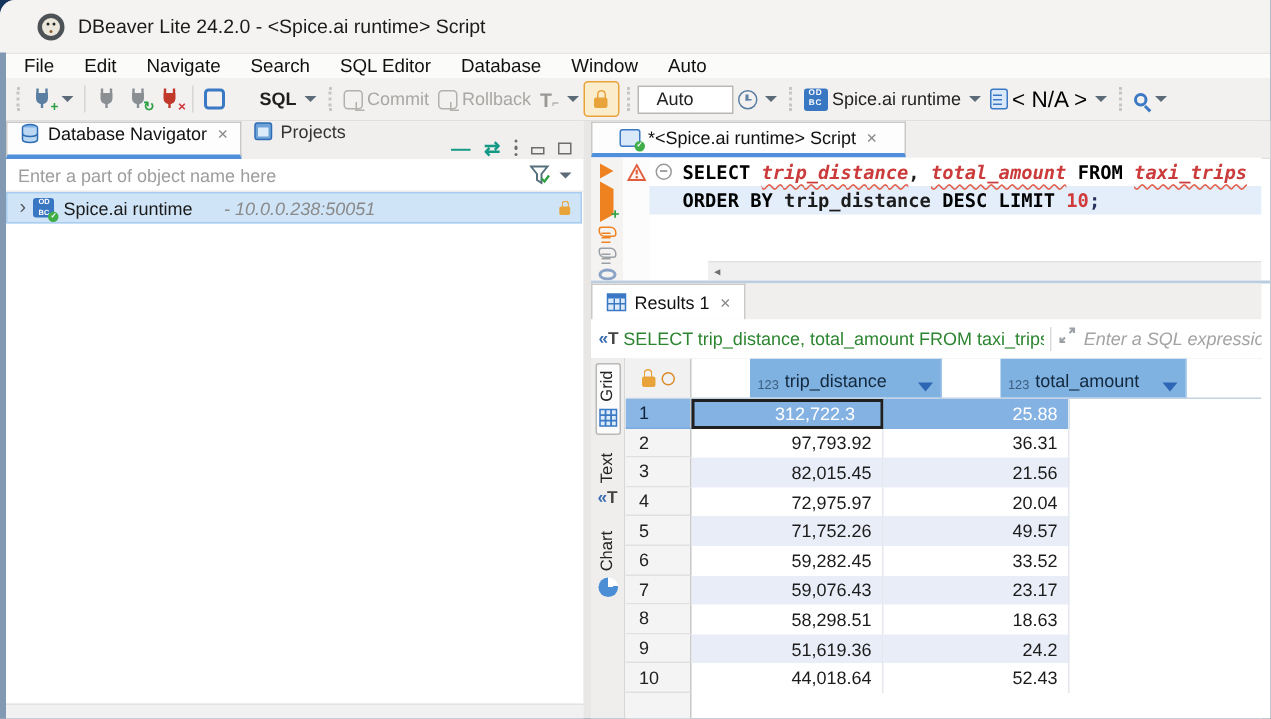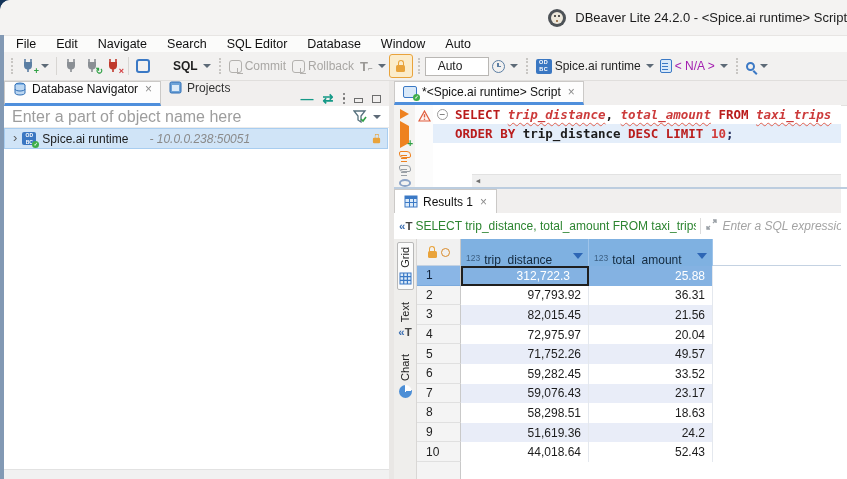--- a/index.html
+++ b/index.html
@@ -1,20 +1,20 @@
 <!DOCTYPE html>
 <html><head>
 <meta charset="utf-8">
 <style>
   html,body{margin:0;padding:0;width:847px;height:479px;overflow:hidden;background:#14345a;
     font-family:"Liberation Sans",sans-serif;-webkit-font-smoothing:antialiased;}
   .window{position:absolute;inset:0;border-radius:10px 0 0 0;overflow:hidden;background:#f2f1f0;}
   
   .titlebar{position:absolute;left:0;top:0;right:0;height:35px;background:#f4f3f2;border-bottom:1px solid #e7e5e3;
-    display:flex;align-items:center;padding-left:25px;border-radius:10px 0 0 0;justify-content:flex-end;}
+    display:flex;align-items:center;padding-left:25px;border-radius:10px 0 0 0;}
   .title-text{font-size:13px;color:#1b1b1b;margin-left:9px;}
   .beaver{width:18px;height:18px;border-radius:50%;background:#4d5257;position:relative;flex:0 0 auto;}
   .beaver:before{content:"";position:absolute;left:3px;top:3px;width:12px;height:12px;border-radius:50%;background:#ece7db;}
   .beaver:after{content:"";position:absolute;left:6px;top:6px;width:2px;height:2px;border-radius:50%;background:#222;
     box-shadow:4px 0 0 #222, 2px 5px 0 0 #8b5a2b;}
   
   .menubar{position:absolute;top:36px;left:0;right:0;height:16px;background:#fbfbfa;display:flex;align-items:center;padding-left:6px;}
   .menu-item{padding:0 10px;font-size:12.5px;color:#101010;cursor:default;}
   
   .toolbar{position:absolute;top:52px;left:0;right:0;height:28px;background:#f2f1f0;border-bottom:1px solid #e0dedc;
@@ -53,58 +53,58 @@
   .ptabbar{position:absolute;left:0;top:0;right:0;height:25px;background:#f1efee;border-bottom:1px solid #e3e1df;display:flex;align-items:flex-end;}
   .ptab{display:flex;align-items:flex-start;gap:5px;height:25px;padding:0 8px;font-size:12px;color:#333;box-sizing:border-box;}
   .ptab.active{background:#fdfdfd;border:1px solid #cbc9c7;border-bottom:3px solid #4f8fdc;color:#111;}
   .closex{color:#8a8a8a;font-size:12px;margin-left:2px;}
   .paneltools{margin-left:auto;display:flex;align-items:center;gap:9px;padding-right:8px;color:#159987;font-size:13px;font-weight:bold;}
   .vdots{display:inline-flex;flex-direction:column;gap:2px;}
   .vdots i{width:2.5px;height:2.5px;border-radius:50%;background:#6d6d6d;}
   .winbox{width:9px;height:8px;border:1.5px solid #6d6d6d;box-sizing:border-box;display:inline-block;}
   .winbox.min{height:5px;margin-top:3px;}
   .filterrow{position:absolute;left:0;top:25px;right:0;height:21px;background:#fff;border-bottom:1px solid #ebebeb;display:flex;align-items:center;padding:0 8px;}
-  .filterph{font-size:16px;color:#9d9d9d;flex:1;}
+  .filterph{font-size:12px;color:#9d9d9d;flex:1;}
   .funnel{width:14px;height:13px;position:relative;margin-right:4px;}
   .funnel svg{display:block;}
   .treerow{position:absolute;left:0;top:47px;right:1px;height:21px;background:#d0e4f7;border:1px solid #a8cdf0;box-sizing:border-box;display:flex;align-items:center;padding:0 6px;}
   .expander{color:#5a5a5a;font-size:13px;margin:0 5px 2px 2px;}
   .odbc-sm{width:14px;height:13px;background:#3a77c2;border-radius:2px;color:#fff;font-size:5px;font-weight:bold;line-height:6.5px;text-align:center;position:relative;margin-right:6px;}
   .greendot{position:absolute;right:-3px;bottom:-3px;width:7px;height:7px;background:#3fae49;border-radius:50%;color:#fff;font-size:5px;line-height:7px;text-align:center;font-weight:bold;}
   .treelabel{font-size:12px;color:#1b1b1b;}
   .treehost{font-size:12px;color:#8a8a8a;font-style:italic;margin-left:21px;flex:1;}
   .locksm{transform:scale(.8);}
   .nav-hscroll{position:absolute;left:0;bottom:0;right:0;height:9px;background:#f1f1f1;border-top:1px solid #e2e2e2;}
   
   .sash{position:absolute;left:389px;top:81px;width:5px;bottom:0;background:#e9e7e5;}
   
   .ed-panel{position:absolute;left:394px;top:81px;right:0;bottom:0;background:#fff;}
   .ed-tabbar{position:absolute;left:0;top:0;right:0;height:24px;background:#f1efee;border-bottom:1px solid #e3e1df;display:flex;align-items:flex-end;}
-  .ed-tab{display:flex;align-items:center;gap:5px;height:24px;padding:0 8px;font-size:12px;color:#111;background:#fdfdfd;border:1px solid #cbc9c7;border-bottom:3px solid #4f8fdc;box-sizing:border-box;}
+  .ed-tab{display:flex;align-items:center;gap:5px;height:24px;padding:0 18px;font-size:12px;color:#111;background:#fdfdfd;border:1px solid #cbc9c7;border-bottom:3px solid #4f8fdc;box-sizing:border-box;}
   .monitor{width:14px;height:12px;border:1.5px solid #3b79c5;border-radius:2px;background:#d9e9f9;position:relative;box-sizing:border-box;}
   .monitor .greendot{right:-4px;bottom:-4px;}
   .ed-body{position:absolute;left:0;top:24px;right:6px;height:82px;background:#fff;overflow:hidden;}
   .ed-rail{position:absolute;left:0;top:0;width:21px;bottom:0;background:#f4f3f1;border-right:1px solid #e4e2e0;display:flex;flex-direction:column;align-items:center;padding-top:4px;gap:7px;}
   .play{width:0;height:0;border-left:9px solid #ee8220;border-top:5.5px solid transparent;border-bottom:5.5px solid transparent;}
   .playwrap{position:relative;}
   .playwrap .plus{position:absolute;right:-4px;bottom:-5px;color:#2ea043;font-weight:bold;font-size:10px;}
   .script{width:12px;height:13px;border:1.7px solid #ee8220;border-radius:2px 4px 2px 4px;box-sizing:border-box;position:relative;}
   .script:before{content:"";position:absolute;left:1.5px;top:2.5px;width:6px;height:1.3px;background:currentColor;box-shadow:0 3px 0 currentColor,0 6px 0 currentColor;}
   .script.orange{color:#ee8220;border-color:#ee8220;}
   .script.gray{color:#9aa0a6;border-color:#9aa0a6;}
   .arcpartial{width:12px;height:12px;border:2px solid #8ba3c7;border-radius:50%;box-sizing:border-box;}
   .ed-gutter{position:absolute;left:21px;top:0;width:18px;bottom:0;background:#fcfcfc;}
   .warnico{position:absolute;left:3px;top:3px;}
   .ed-text{position:absolute;left:39px;top:0;right:0;bottom:0;font-family:"DejaVu Sans Mono","Liberation Mono",monospace;font-size:12.5px;font-weight:bold;line-height:19px;}
   .curline{position:absolute;left:0;right:0;top:19px;height:19px;background:#e4eefa;}
   .sql-line{position:absolute;left:22px;white-space:pre;}
   .sql-line.l1{top:0;} .sql-line.l2{top:19px;}
   .fold{position:absolute;left:4px;top:4px;width:11px;height:11px;border:1px solid #9a9a9a;border-radius:50%;background:#fff;color:#555;
     font-size:10px;line-height:9px;text-align:center;box-sizing:border-box;font-family:"Liberation Sans",sans-serif;font-weight:normal;}
-  .tk-kw{color:#b91c1c;}
+  .tk-kw{color:#000000;}
   .tk-err{color:#cc3b3b;font-style:italic;text-decoration:underline wavy #e2614f 1px;text-underline-offset:3px;}
   .tk-plain{color:#1c1c1c;}
   .tk-num{color:#d03a3a;}
   .tk-punct{color:#26315f;}
   .ed-hscroll{position:absolute;left:39px;right:0;bottom:0;height:13px;background:#f0f0f0;border-top:1px solid #e2e2e2;display:flex;align-items:center;padding-left:4px;box-sizing:border-box;}
   .scrollarrow{font-size:7px;color:#707070;}
   .ed-divider{position:absolute;left:0;top:106px;right:0;height:2px;background:#bccddf;}
   
   .res{position:absolute;left:0;top:108px;right:0;bottom:0;}
   .res-tabbar{position:absolute;left:0;top:0;right:6px;height:24px;background:#f1efee;display:flex;align-items:flex-end;}
@@ -120,21 +120,21 @@
   .side-strip{position:absolute;left:0;top:50px;width:23px;bottom:0;background:#efeeec;border-right:1px solid #d9d7d5;display:flex;flex-direction:column;align-items:center;padding-top:3px;gap:8px;box-sizing:border-box;}
   .side-tab{display:flex;flex-direction:column;align-items:center;gap:4px;padding:4px 1px;border-radius:2px;}
   .side-tab.sel{background:#fbfbfb;border:1px solid #b8b8b8;}
   .vlabel{writing-mode:vertical-rl;transform:rotate(180deg);font-size:11px;color:#222;}
   .pie{width:13px;height:13px;border-radius:50%;background:conic-gradient(#ffffff 0 80deg,#4c8ed6 80deg 360deg);}
   
   .grid-area{position:absolute;left:23px;top:50px;right:6px;bottom:0;background:#fff;overflow:hidden;}
   .ghead{display:flex;height:26px;border-bottom:1px solid #c4d2e2;}
   .gcorner{width:44px;box-sizing:border-box;background:#f1f1f1;border-right:1px solid #c9c9c9;display:flex;align-items:center;justify-content:center;gap:4px;}
   .ring{width:9px;height:9px;border:1.7px solid #d98b2b;border-radius:50%;box-sizing:border-box;}
-  .hcell{box-sizing:border-box;background:#7fb1e1;display:flex;align-items:flex-start;padding:14px 5px;border-right:1px solid #9ec4ea;}
+  .hcell{box-sizing:border-box;background:#7fb1e1;display:flex;align-items:flex-end;padding:4px 5px;border-right:1px solid #9ec4ea;margin-left:39px;}
   .hcell .t123{font-size:8.5px;color:#3c5f82;margin-right:4px;}
   .hcell .hlab{font-size:12px;color:#13293e;flex:1;}
   .sorttri{width:0;height:0;border-left:5px solid transparent;border-right:5px solid transparent;border-top:6px solid #2d66b5;}
   .c1{width:128px;} .c2{width:124px;}
   .grow{display:flex;height:19.6px;box-sizing:border-box;}
   .ncell{width:44px;box-sizing:border-box;background:#f4f4f4;border-right:1px solid #c9c9c9;border-bottom:1px solid #e0e0e0;
     font-size:12px;color:#222;display:flex;align-items:center;padding-left:9px;}
   .dcell{box-sizing:border-box;font-size:12px;color:#1c1c1c;display:flex;align-items:center;justify-content:flex-end;padding-right:7px;border-right:1px solid #e4e8ee;}
   .grow.stripe .dcell{background:#e9edf8;}
   .grow.sel .ncell{background:#8ab6e6;color:#10233c;border-bottom-color:#7aa9dc;}
@@ -241,21 +241,21 @@
     <span class="tbtn">
       <span class="odbc">
         <div>OD</div>
           <div>BC</div>
       </span>
       <span style="font-size:12px;color:#1f1f1f;">Spice.ai runtime</span>
       <span class="chev"></span>
     </span>
     <span class="tbtn">
       <span class="dbfile"></span>
-      <span style="font-size:12px;color:#a21caf;">&lt; N/A &gt;</span>
+      <span style="font-size:15px;color:#000000;">&lt; N/A &gt;</span>
       <span class="chev"></span>
     </span>
     <span class="tdots"></span>
     <span class="tbtn">
       <span class="mag"></span>
       <span class="chev"></span>
     </span>
   </div>
 
   <div class="left-edge"></div>

